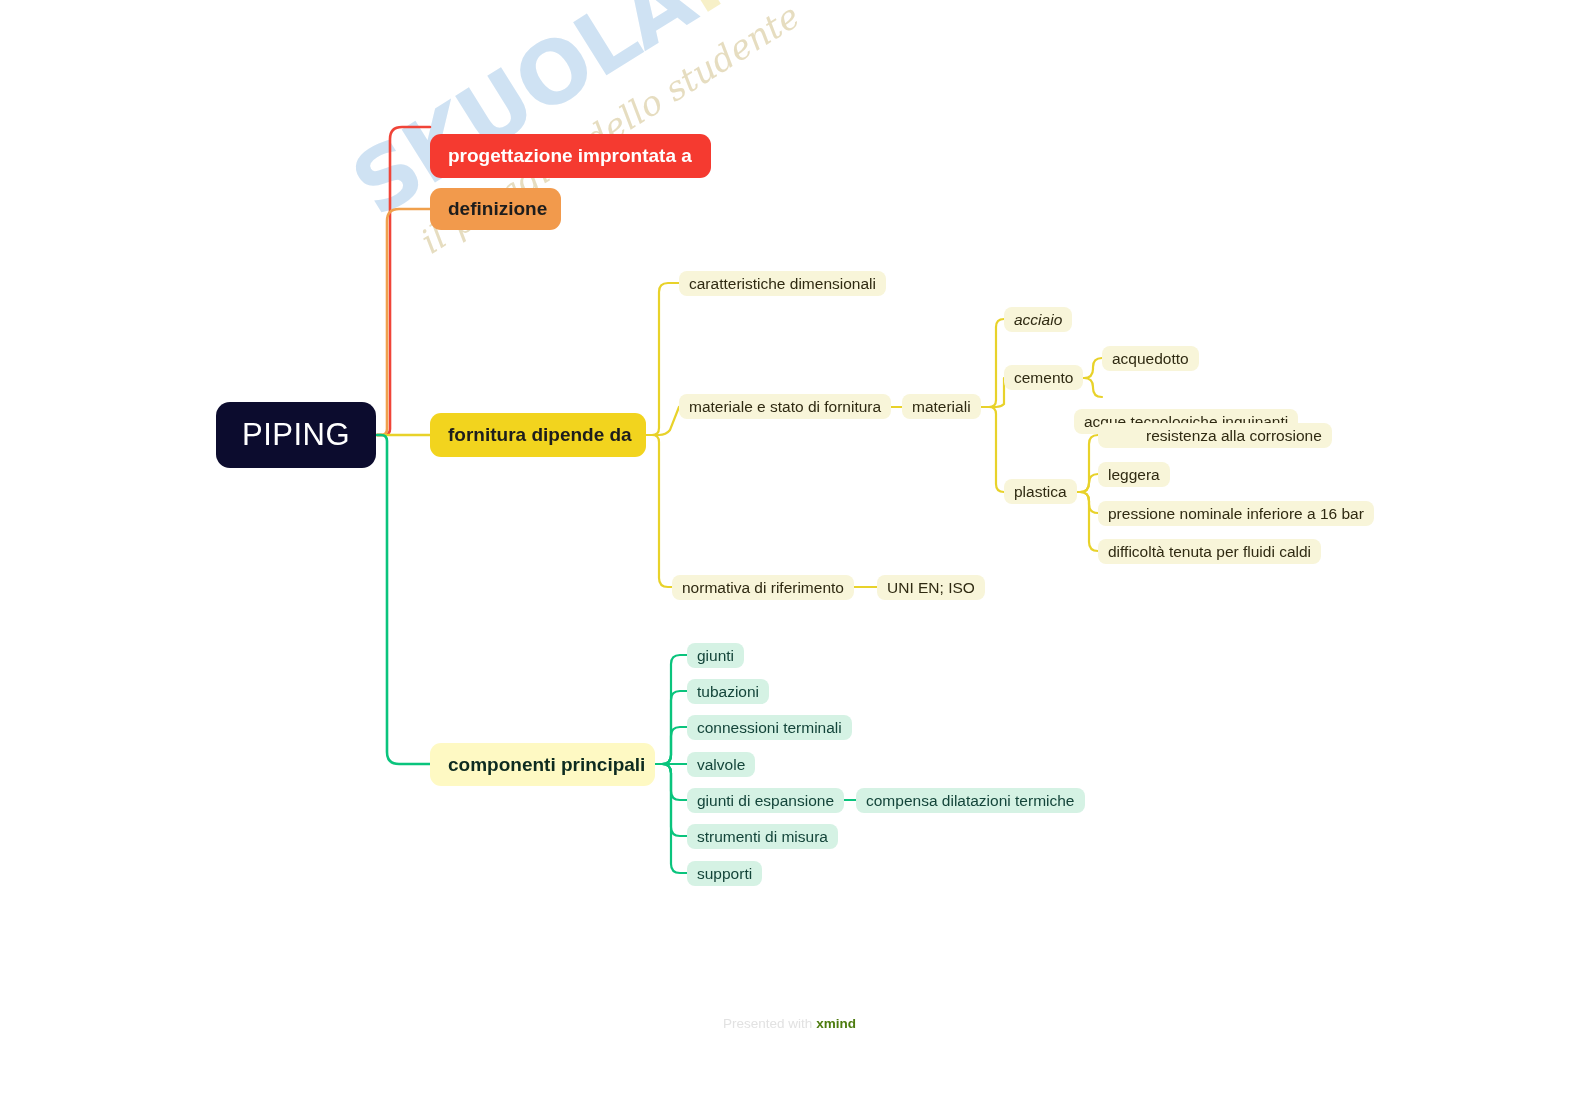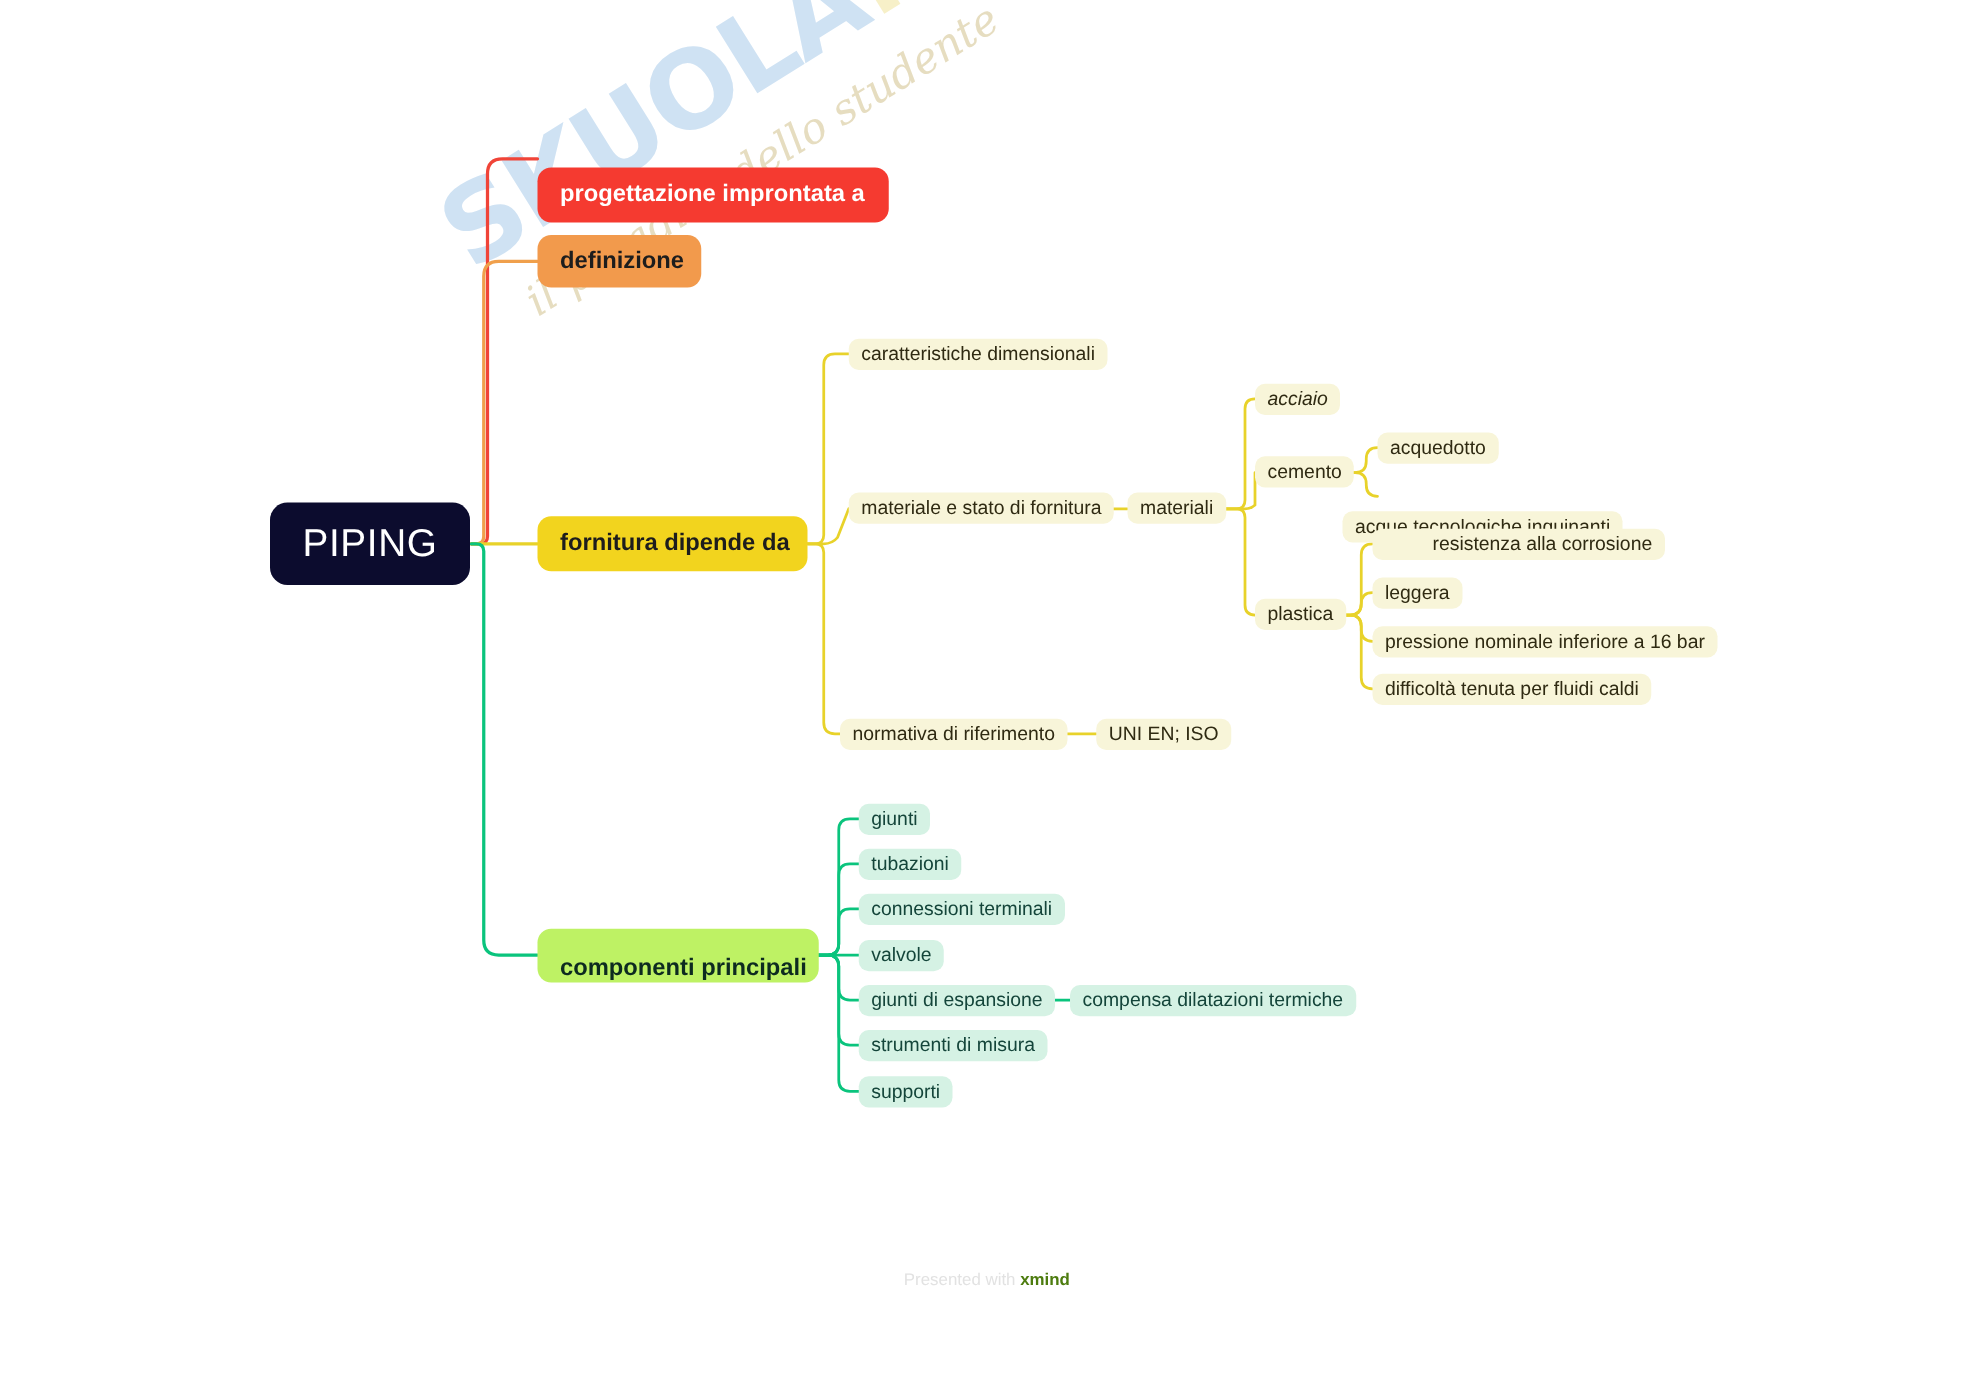--- a/index.html
+++ b/index.html
@@ -79,21 +79,21 @@
 
   .node-l1 {
     border-radius: 11px;
     font-size: 19px;
     font-weight: bold;
     padding: 0 18px;
   }
   .n-red    { background: #f53a30; color: #ffffff; }
   .n-orange { background: #f29a4c; color: #1d1d1d; }
   .n-yellow { background: #f2d41e; color: #1d1d1d; }
-  .n-green  { background: #bef264; color: #0d2b20; align-items: flex-end; }
+  .n-green  { background: #fef9c3; color: #0d2b20; }
 
   .node-leaf {
     border-radius: 8px;
     font-size: 15.5px;
     padding: 0 10px;
   }
   .leaf-yellow {
     background: #f8f5d9;
     color: #2f2a12;
   }

